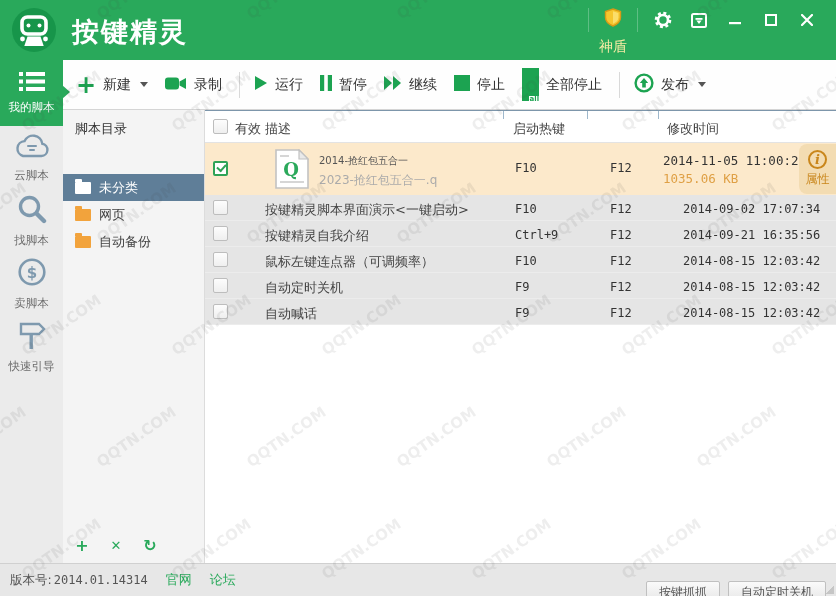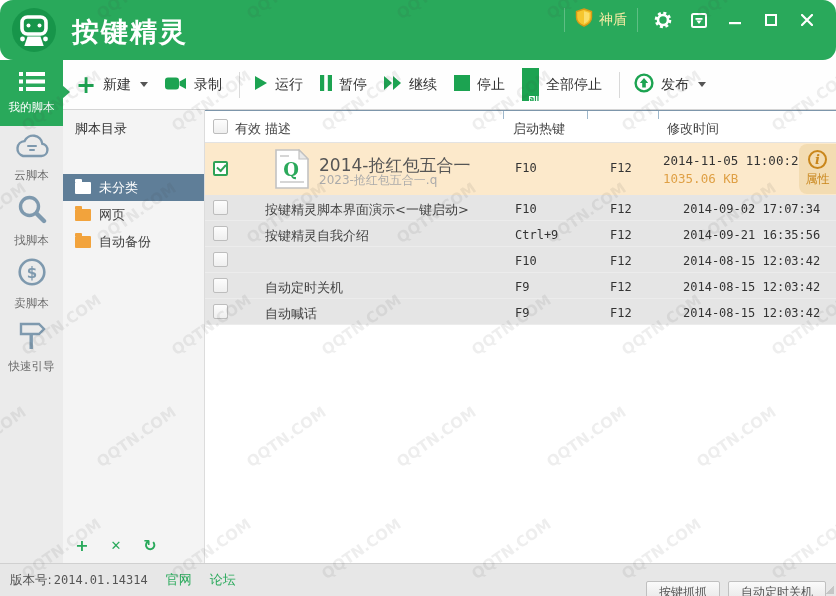--- a/index.html
+++ b/index.html
@@ -1,26 +1,26 @@
 <!DOCTYPE html>
 <html><head>
 <meta charset="utf-8">
 <style>
   * { margin:0; padding:0; box-sizing:border-box; }
   html,body { width:836px; height:596px; overflow:hidden;
     font-family:"DejaVu Sans","Liberation Sans",sans-serif; }
   #app { position:relative; width:836px; height:596px; background:#fff; overflow:hidden; }
 
   
-  .titlebar { position:absolute; left:0; top:0; width:836px; height:60px; background:#29A95B;border-radius:13px; }
+  .titlebar { position:absolute; left:0; top:0; width:836px; height:60px; background:#29A95B; }
   .logo { position:absolute; left:12px; top:8px; width:44px; height:44px; }
   .app-title { position:absolute; left:72px; top:14px; color:#fff; font-size:27px; font-weight:bold; letter-spacing:2px; }
   .tb-right { position:absolute; right:14px; top:0; height:60px; display:flex; align-items:flex-start; padding-top:8px; }
   .tb-sep { width:1px; height:24px; background:rgba(255,255,255,0.25); margin:0 10px; }
-  .shield-badge { display:flex; align-items:center; gap:6px; height:24px; cursor:pointer; }
+  .shield-badge { display:flex; align-items:center; gap:6px; height:24px; cursor:pointer;flex-direction:column; }
   .shield-label { color:#F6EBA4; font-size:14px; }
   .winbtn { width:30px; height:24px; display:flex; align-items:center; justify-content:center; cursor:pointer; }
   .winbtn + .winbtn { margin-left:6px; }
 
   
   .toolbar { position:absolute; left:63px; top:60px; width:773px; height:50px; background:#FEFEFE;
     border-bottom:1px solid #D5D5D5; display:flex; align-items:center; padding-left:13px; }
   .tbtn { display:flex; align-items:center; gap:7px; font-size:14px; color:#333; cursor:pointer; margin-right:17px; white-space:nowrap; }
   .caret { width:0; height:0; border-left:4px solid transparent; border-right:4px solid transparent;
     border-top:5px solid #555; margin-left:2px; }
@@ -60,21 +60,21 @@
 
   .cb { width:15px; height:15px; border:1px solid #BDBDBD; border-radius:2px;
     background:linear-gradient(#FDFDFD,#EFEFEF); display:inline-block; cursor:pointer; }
   .cb.checked { border:2px solid #2FA356; background:#fff; position:relative; }
   .cb.checked::after { content:""; position:absolute; left:2px; top:1px; width:7px; height:4px;
     border-left:2px solid #2FA356; border-bottom:2px solid #2FA356; transform:rotate(-48deg); }
 
   .row-sel { position:relative; height:52px; background:#FCE9CB; }
   .row-sel .cb { position:absolute; left:8px; top:18px; }
   .qicon { position:absolute; left:70px; top:6px; }
-  .rs-title { position:absolute; left:114px; top:11px; font-size:17px; color:#555; }
+  .rs-title { position:absolute; left:114px; top:11px; font-size:10px; color:#555; }
   .rs-sub { position:absolute; left:114px; top:29px; font-size:12px; color:#ABABAB; }
   .mono { font-family:"DejaVu Sans Mono","Liberation Mono",monospace; }
   .rs-start { position:absolute; left:310px; top:18px; font-size:12px; color:#333; }
   .rs-stop { position:absolute; left:405px; top:18px; font-size:12px; color:#333; }
   .rs-date { position:absolute; left:458px; top:10px; font-size:12.5px; color:#333; }
   .rs-size { position:absolute; left:458px; top:28px; font-size:12.5px; color:#DFA045; }
   .props-tab { position:absolute; right:0; top:1px; width:37px; height:50px; background:#F3DCB2;
     border-radius:8px 0 0 8px; display:flex; flex-direction:column; align-items:center; padding-top:6px; gap:2px; cursor:pointer; }
   .info-ico { width:19px; height:19px; border:2px solid #C9861B; border-radius:50%; color:#C9861B;
     font-family:"DejaVu Serif","Liberation Serif",serif; font-style:italic; font-weight:bold; font-size:13px;
@@ -355,20 +355,21 @@
     </div>
     <div class="trow">
       <span class="cb"></span>
       <span class="t-desc">按键精灵自我介绍</span>
       <span class="t-start mono">Ctrl+9</span>
       <span class="t-stop mono">F12</span>
       <span class="t-date mono">2014-09-21 16:35:56</span>
     </div>
     <div class="trow">
       <span class="cb"></span>
+      <span class="t-desc">鼠标左键连点器（可调频率）</span>
       <span class="t-start mono">F10</span>
       <span class="t-stop mono">F12</span>
       <span class="t-date mono">2014-08-15 12:03:42</span>
     </div>
     <div class="trow">
       <span class="cb"></span>
       <span class="t-desc">自动定时关机</span>
       <span class="t-start mono">F9</span>
       <span class="t-stop mono">F12</span>
       <span class="t-date mono">2014-08-15 12:03:42</span>

